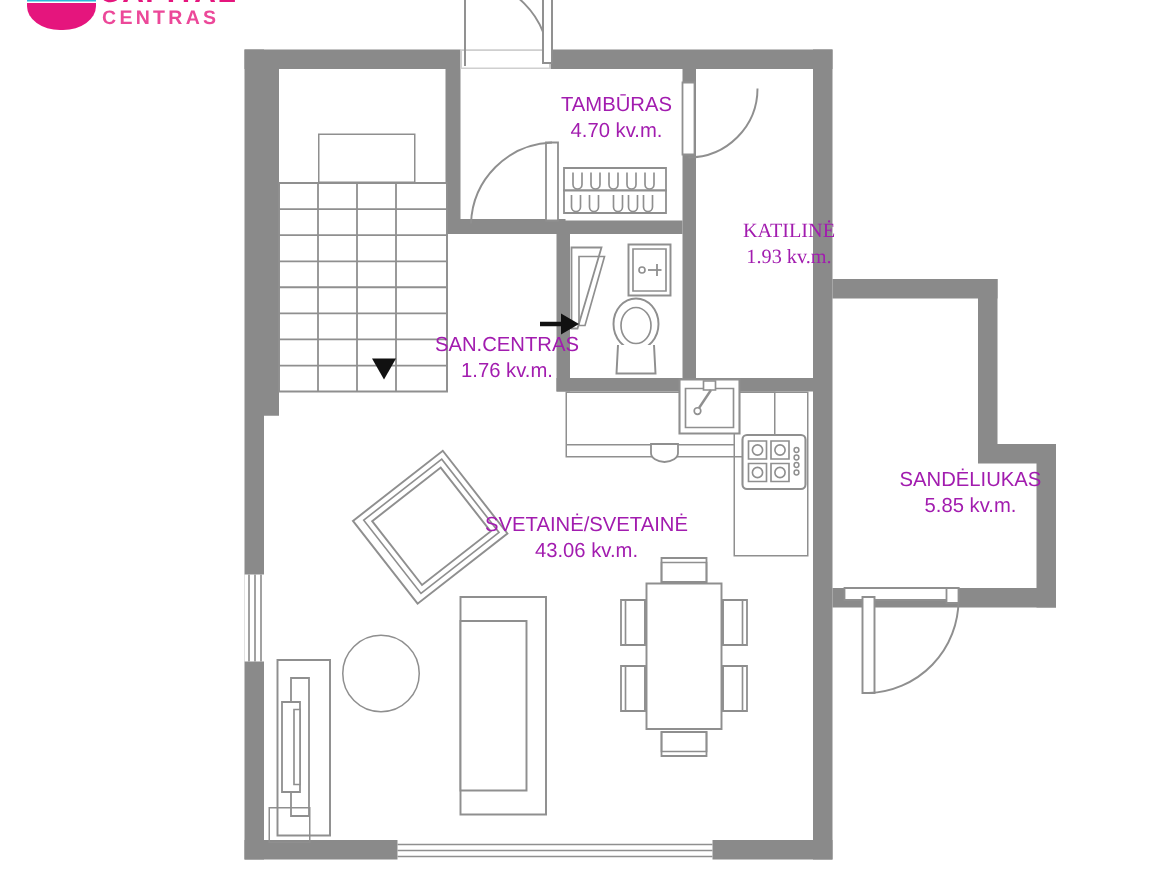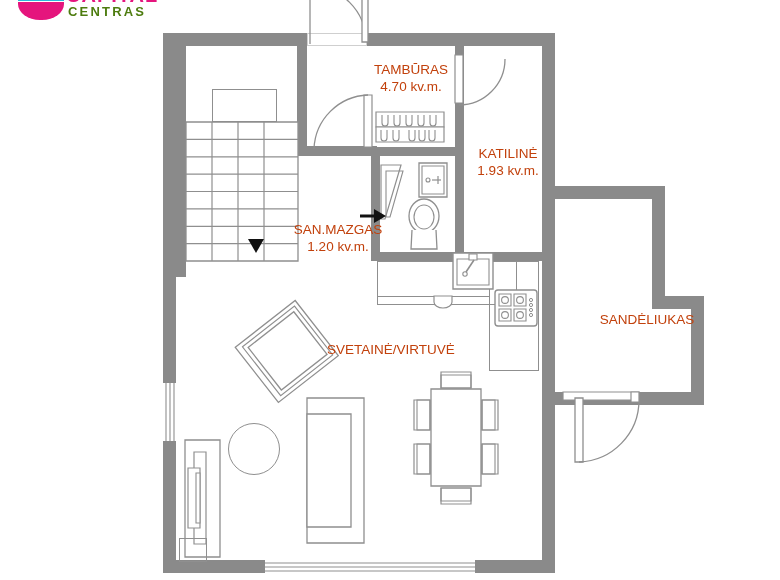--- a/index.html
+++ b/index.html
@@ -51,21 +51,21 @@
     color: #e5157d;
     white-space: nowrap;
   }
   .logo-sub {
     position: absolute;
     left: 68px;
     top: 20px;
     font-size: 13px;
     font-weight: bold;
     letter-spacing: 2.2px;
-    color: #4d7c0f;
+    color: #ec4899;
     white-space: nowrap;
   }
 
   
   .wall {
     position: absolute;
     background: #8a8a8a;
   }
   .thinline {
     position: absolute;
@@ -78,21 +78,21 @@
     box-sizing: border-box;
   }
   .boxnofill {
     position: absolute;
     border: 1.3px solid #8f8f8f;
     background: transparent;
     box-sizing: border-box;
   }
   .label {
     position: absolute;
-    color: #c2410c;
+    color: #a21caf;
     font-size: 13.5px;
     white-space: nowrap;
     text-align: center;
     line-height: 17px;
   }
   .label .area {
     display: block;
   }
   .arcsvg {
     position: absolute;
@@ -311,31 +311,33 @@
     <rect x="12" y="6" width="8" height="64" fill="#ffffff" stroke="#8f8f8f" stroke-width="1.3"></rect>
     <path d="M 16 70 A 62 62 0 0 0 76 8" stroke="#8f8f8f" stroke-width="1.3" fill="none"></path>
     <rect x="68" y="0" width="8" height="10" fill="#ffffff" stroke="#8f8f8f" stroke-width="1.2"></rect>
   </svg>
 
   <div class="label" style="left:361px; top:61px; width:100px;">
     <span>TAMBŪRAS</span>
     <span class="area">4.70 kv.m.</span>
   </div>
 
-  <div class="label" style="left:463px; top:145px; width:90px;">
+  <div class="label" style="left:481px; top:145px; width:90px;font-family:Liberation Serif, serif;">
     <span>KATILINĖ</span>
     <span class="area">1.93 kv.m.</span>
   </div>
 
   <div class="label" style="left:288px; top:221px; width:100px;">
-    <span>SAN.MAZGAS</span>
-    <span class="area">1.20 kv.m.</span>
+    <span>SAN.CENTRAS</span>
+    <span class="area">1.76 kv.m.</span>
   </div>
 
   <div class="label" style="left:311px; top:341px; width:160px;">
-    <span>SVETAINĖ/VIRTUVĖ</span>
+    <span>SVETAINĖ/SVETAINĖ</span>
+    <span class="area">43.06 kv.m.</span>
   </div>
 
   <div class="label" style="left:582px; top:311px; width:130px;">
     <span>SANDĖLIUKAS</span>
+    <span class="area">5.85 kv.m.</span>
   </div>
 
 </div>
 
 </body></html>

